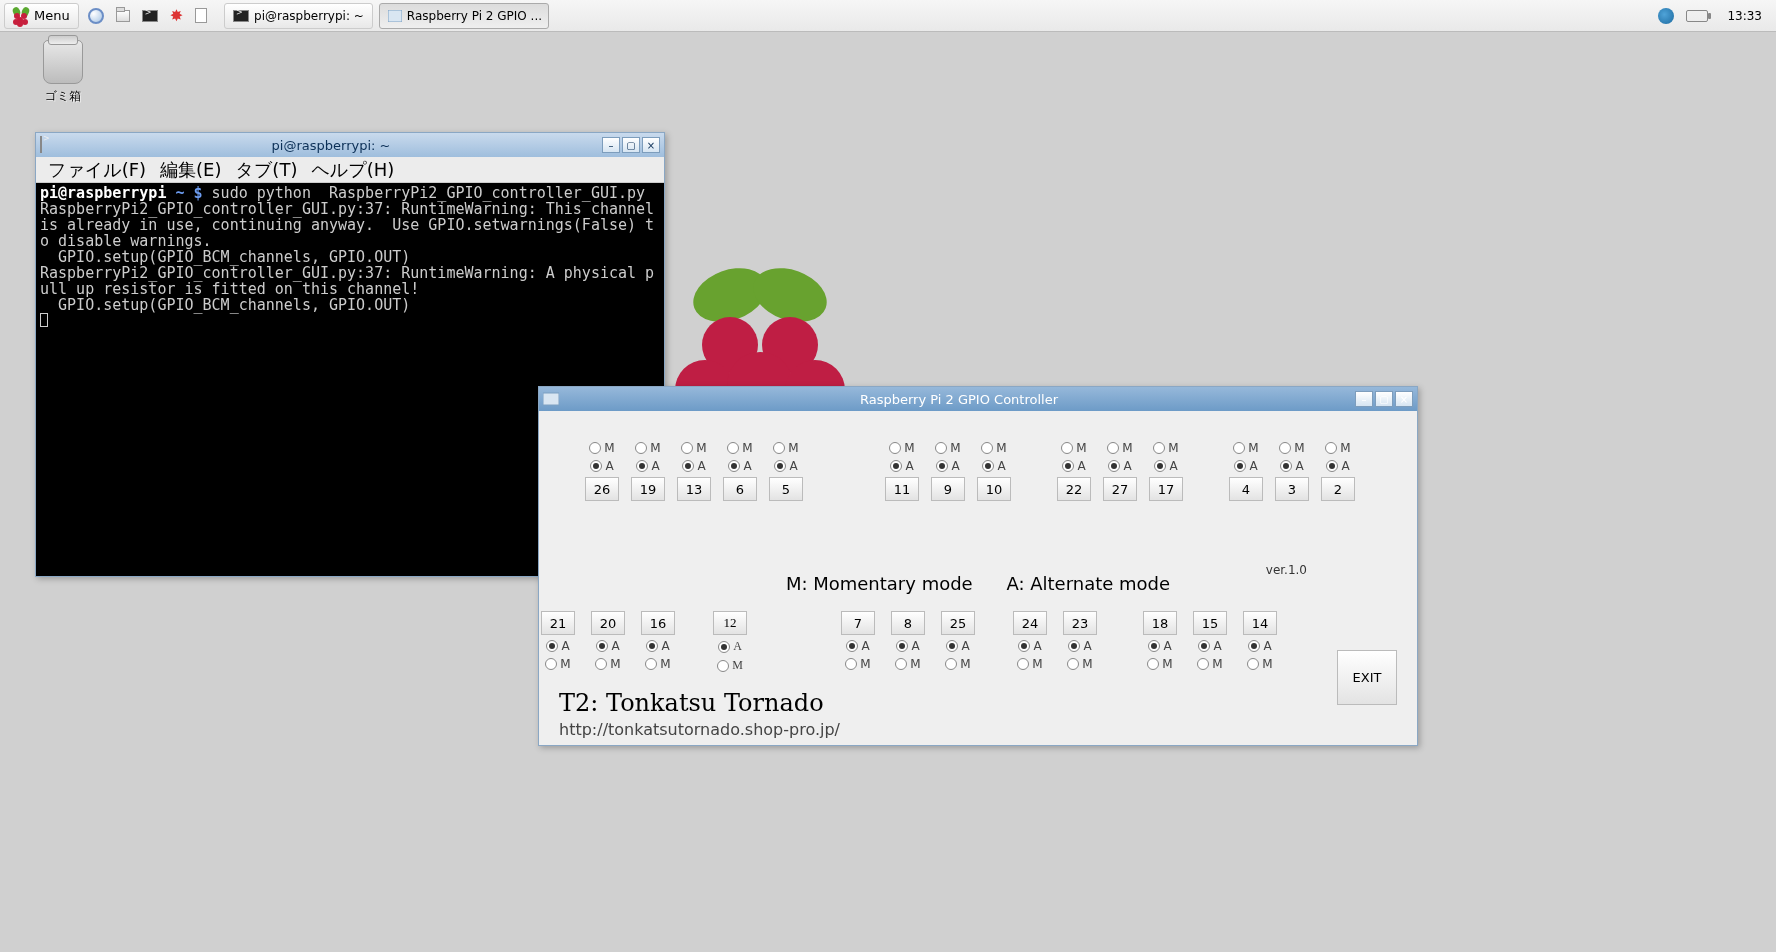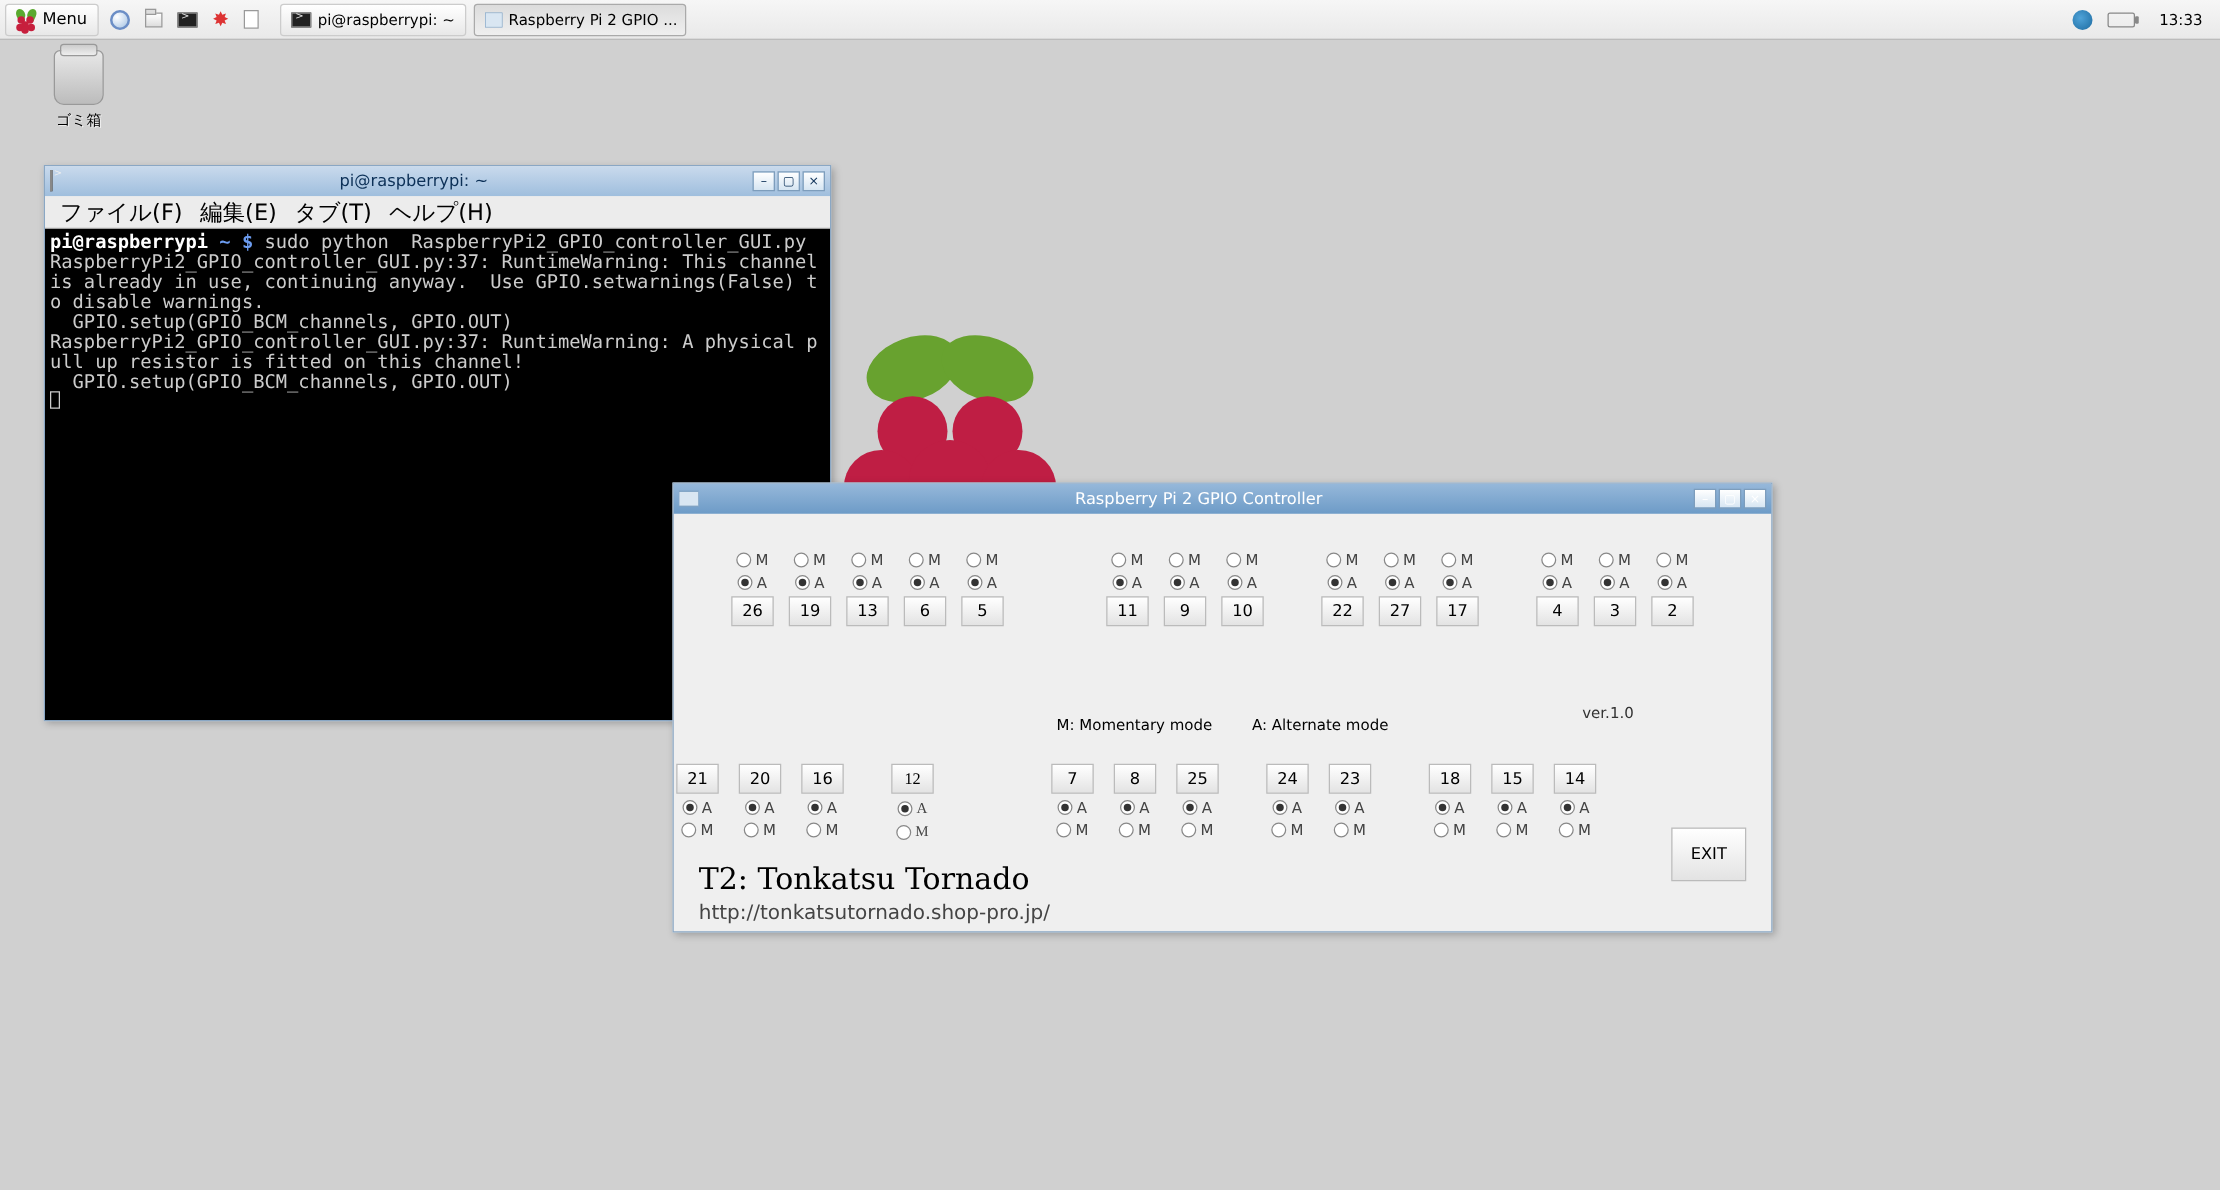--- a/index.html
+++ b/index.html
@@ -101,25 +101,25 @@
   .pin-btn { width:34px;height:24px;border:1px solid #bbb;background:linear-gradient(#fff,#e3e3e3);
              display:flex;align-items:center;justify-content:center;font-size:13px;cursor:default;}
 
   .pin-groups.bot-row { top:200px; }
   .pin-groups.bot-row .pins { display:flex; gap:12px; }
   .pin-groups.bot-row .pin-cell { }
 
   .g-title { position:absolute; left:0; right:0; top:120px; text-align:center;
              font-family:"DejaVu Serif",serif; font-size:26px; }
   .g-ver { position:absolute; right:110px; top:152px; font-size:12px; color:#333; }
-  .g-modelegend { position:absolute; left:0; right:0; top:162px; text-align:center; font-size:12px; }
+  .g-modelegend { position:absolute; left:0; right:0; top:162px; text-align:center; font-size:18px; }
   .g-modelegend span { margin:0 14px; }
   .g-footer1 { position:absolute; left:20px; bottom:28px; font-family:"DejaVu Serif",serif; font-size:24px; }
   .g-footer2 { position:absolute; left:20px; bottom:6px; font-size:16px; color:#444; }
-  .exit-btn { position:absolute; right:20px; bottom:40px; width:60px; height:43px;
+  .exit-btn { position:absolute; right:20px; bottom:40px; width:60px; height:55px;
               border:1px solid #bbb; background:linear-gradient(#fff,#e3e3e3);
               display:flex; align-items:center; justify-content:center; font-size:13px; cursor:default;}
 </style>
 </head>
 <body>
 
 <div class="wallpaper-logo">
   <svg viewBox="0 0 200 220">
     <g fill="#68a22f">
       <ellipse cx="70" cy="30" rx="38" ry="25" transform="rotate(-20 70 30)"></ellipse>

